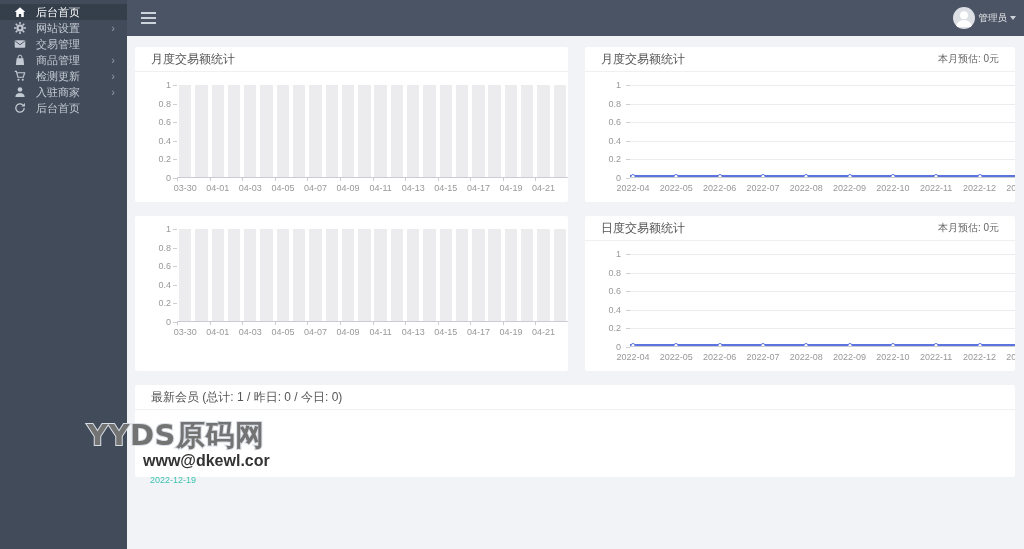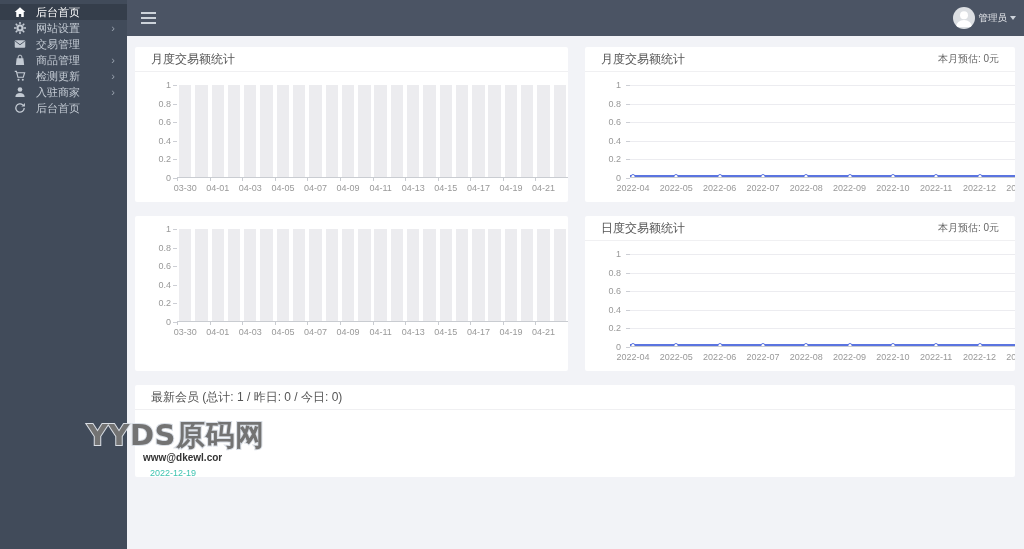--- a/index.html
+++ b/index.html
@@ -46,21 +46,21 @@
 .plot-line { left:45px; }
 .bar { position:absolute; top:0; bottom:0; background:#ececef; }
 .grid { position:absolute; left:0; right:0; height:1px; background:#ececf0; }
 .zline { position:absolute; left:0; right:-5px; bottom:0; height:2px; background:#5b74e0; }
 .marker { position:absolute; width:5px; height:5px; border-radius:50%; background:#fff; border:1px solid #5b74e0; bottom:-1.5px; transform:translateX(-50%); }
 .xlayer { position:absolute; left:0; right:0; top:0; bottom:0; overflow:hidden; pointer-events:none; }
 .tick { position:absolute; width:1px; height:3px; background:#c9ccd1; top:106px; }
 .xlab { position:absolute; top:111px; font-size:9px; color:#999; transform:translateX(-50%); white-space:nowrap; }
 
 .members-body { padding:42px 16px 0 8px; height:67px; }
-.member-name { font-size:10px; color:#333; font-weight:bold; }
+.member-name { font-size:16px; color:#333; font-weight:bold; }
 .member-date { font-size:9px; color:#3fc4b1; margin-top:5px; padding-left:7px; }
 
 .watermark { position:absolute; left:87px; top:416px; font-size:29px; font-weight:bold; color:#737373; -webkit-text-stroke:2px #d9dee5; paint-order:stroke fill; letter-spacing:0.5px; z-index:40; font-family:"DejaVu Sans",sans-serif; }
 </style>
 </head>
 <body>
 
 <aside class="sidebar">
   <nav class="menu">
       <div class="menu-item active">

